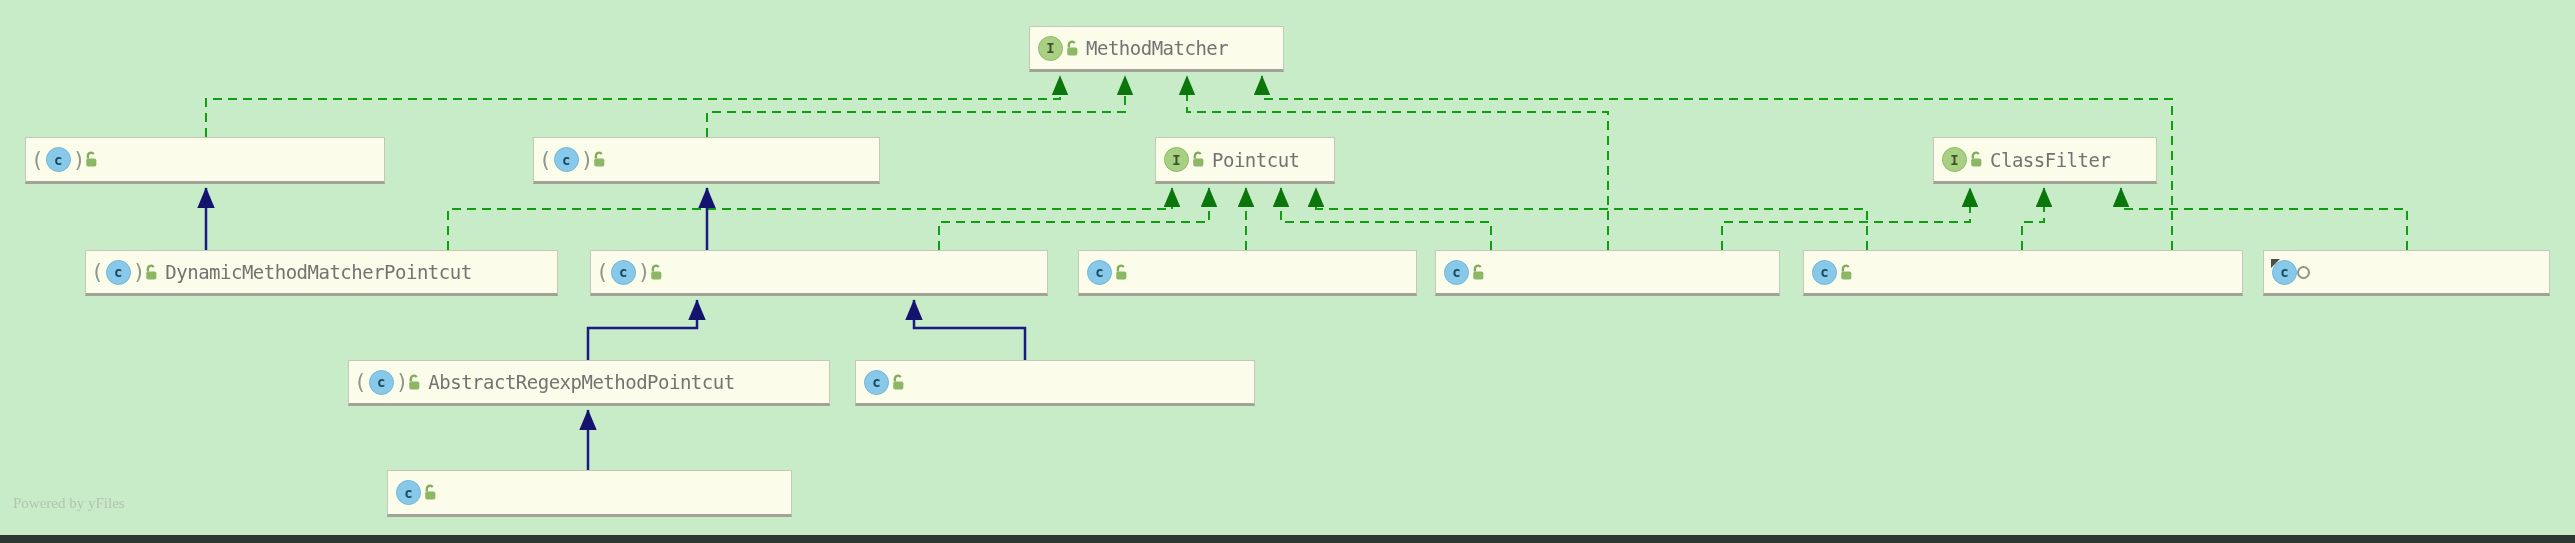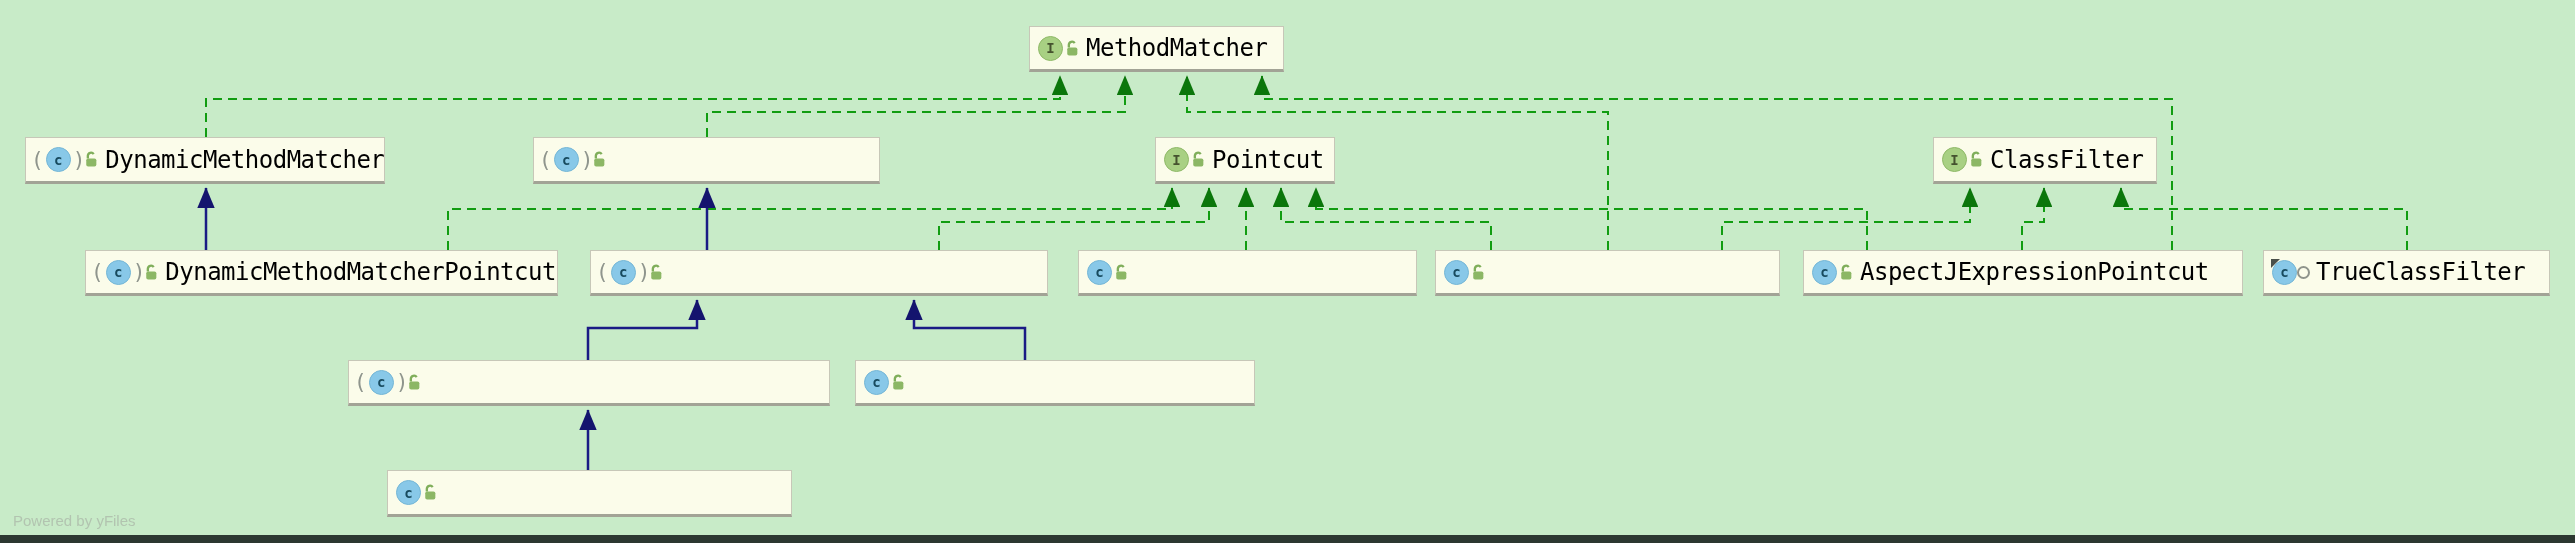--- a/index.html
+++ b/index.html
@@ -19,22 +19,22 @@
     display:flex;align-items:center;
     background:#fbfcea;
     border:1px solid #c7c7b8;
     border-bottom:3px solid #a2a396;
     padding:0 8px 0 8px;
     white-space:nowrap;
     z-index:2;
   }
   .node-label{
     margin-left:6px;
-    font-size:24px;
-    color:#000000;
+    font-size:19px;
+    color:#737373;
     letter-spacing:-0.5px;
   }
   .badge-wrap{display:flex;align-items:center;gap:5px;}
   .kind-badge{
     position:relative;
     width:23px;height:23px;border-radius:50%;
     display:flex;align-items:center;justify-content:center;
     font-size:14px;font-weight:bold;
     flex:none;
   }
@@ -44,22 +44,22 @@
   .wedge{
     position:absolute;left:-2px;top:-2px;width:0;height:0;
     border-top:9px solid #4a4f4a;border-right:9px solid transparent;
   }
   .lock-icon{width:17px;height:17px;flex:none;display:block;}
   .package-icon{
     width:9px;height:9px;border-radius:50%;
     border:2px solid #8f948c;background:transparent;flex:none;
   }
   .watermark{
-    position:absolute;left:13px;top:512px;
-    font-family:Liberation Sans, sans-serif;
+    position:absolute;left:13px;top:495px;
+    font-family:Liberation Serif, serif;
     font-size:15px;color:#b2c4b0;z-index:3;
   }
   .bottom-strip{
     position:absolute;left:0;bottom:0;width:100%;height:8px;
     background:#2c3831;z-index:4;
   }
 </style>
 </head>
 <body>
 
@@ -108,21 +108,20 @@
       <div class="node" style="left: 25px; top: 137px; width: 360px; height: 47px;">
         <span class="badge-wrap">
           <span class="paren">(</span>
           <span class="kind-badge kind-class">c</span>
           <span class="paren">)</span>
         </span>
         <svg viewBox="0 0 16 16" class="lock-icon">
           <path d="M5.5 7 V4.5 a3 3 0 0 1 5.5 -1.6" fill="none" stroke="#7fae5a" stroke-width="2.2"></path>
           <rect x="4" y="7" width="9.5" height="7.5" rx="1.8" fill="#8cb765"></rect>
         </svg>
-        <span class="node-label">DynamicMethodMatcher</span>
       </div>
       <div class="node" style="left: 533px; top: 137px; width: 347px; height: 47px;">
         <span class="badge-wrap">
           <span class="paren">(</span>
           <span class="kind-badge kind-class">c</span>
           <span class="paren">)</span>
         </span>
         <svg viewBox="0 0 16 16" class="lock-icon">
           <path d="M5.5 7 V4.5 a3 3 0 0 1 5.5 -1.6" fill="none" stroke="#7fae5a" stroke-width="2.2"></path>
           <rect x="4" y="7" width="9.5" height="7.5" rx="1.8" fill="#8cb765"></rect>
@@ -190,39 +189,38 @@
         </svg>
       </div>
       <div class="node" style="left: 1803px; top: 250px; width: 440px; height: 46px;">
         <span class="badge-wrap">
           <span class="kind-badge kind-class">c</span>
         </span>
         <svg viewBox="0 0 16 16" class="lock-icon">
           <path d="M5.5 7 V4.5 a3 3 0 0 1 5.5 -1.6" fill="none" stroke="#7fae5a" stroke-width="2.2"></path>
           <rect x="4" y="7" width="9.5" height="7.5" rx="1.8" fill="#8cb765"></rect>
         </svg>
-        <span class="node-label">AspectJExpressionPointcut</span>
       </div>
       <div class="node" style="left: 2263px; top: 250px; width: 287px; height: 46px;">
         <span class="badge-wrap">
           <span class="kind-badge kind-class">c<span class="wedge"></span></span>
         </span>
         <span class="package-icon"></span>
-        <span class="node-label">TrueClassFilter</span>
       </div>
       <div class="node" style="left: 348px; top: 360px; width: 482px; height: 46px;">
         <span class="badge-wrap">
           <span class="paren">(</span>
           <span class="kind-badge kind-class">c</span>
           <span class="paren">)</span>
         </span>
         <svg viewBox="0 0 16 16" class="lock-icon">
           <path d="M5.5 7 V4.5 a3 3 0 0 1 5.5 -1.6" fill="none" stroke="#7fae5a" stroke-width="2.2"></path>
           <rect x="4" y="7" width="9.5" height="7.5" rx="1.8" fill="#8cb765"></rect>
         </svg>
+        <span class="node-label">AbstractRegexpMethodPointcut</span>
       </div>
       <div class="node" style="left: 855px; top: 360px; width: 400px; height: 46px;">
         <span class="badge-wrap">
           <span class="kind-badge kind-class">c</span>
         </span>
         <svg viewBox="0 0 16 16" class="lock-icon">
           <path d="M5.5 7 V4.5 a3 3 0 0 1 5.5 -1.6" fill="none" stroke="#7fae5a" stroke-width="2.2"></path>
           <rect x="4" y="7" width="9.5" height="7.5" rx="1.8" fill="#8cb765"></rect>
         </svg>
       </div>

